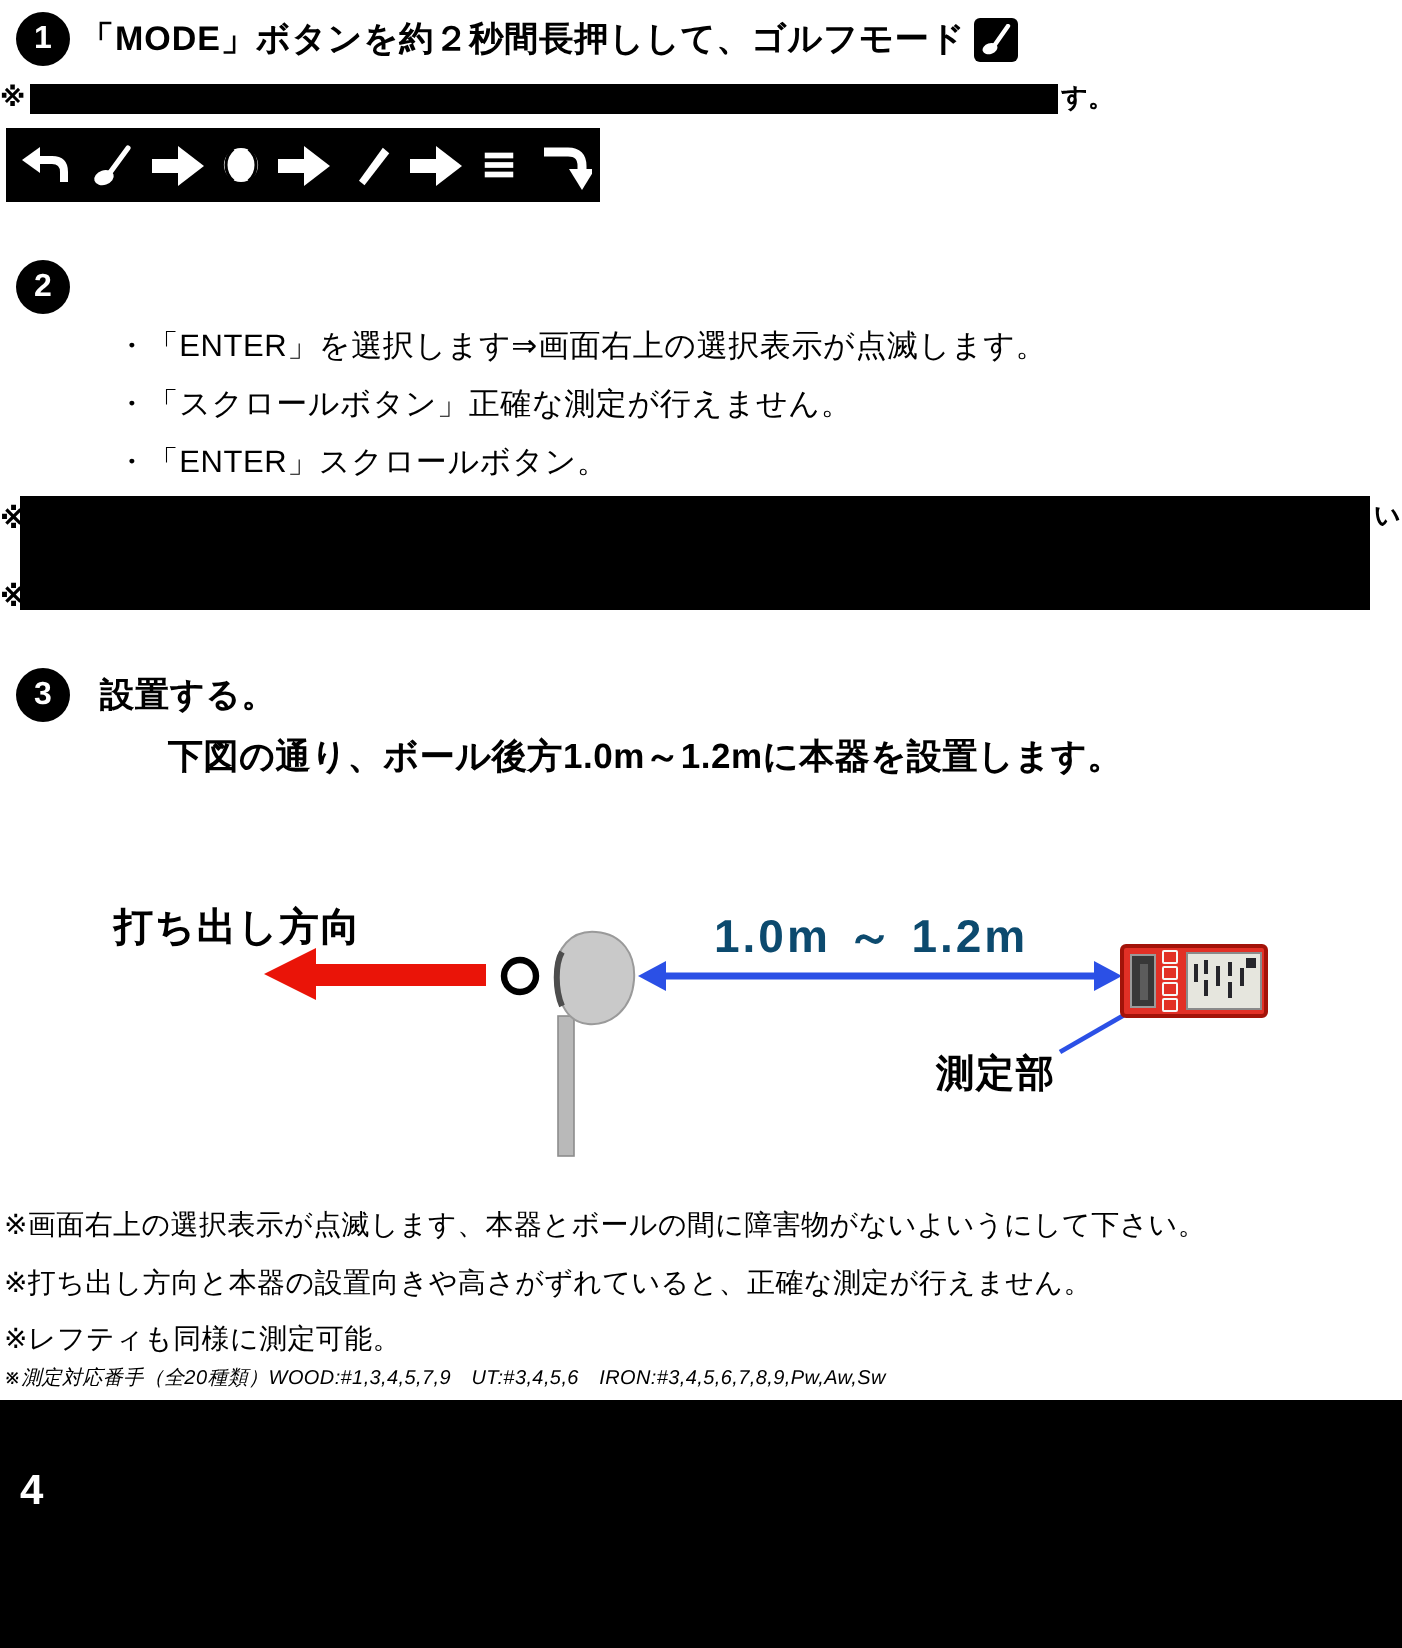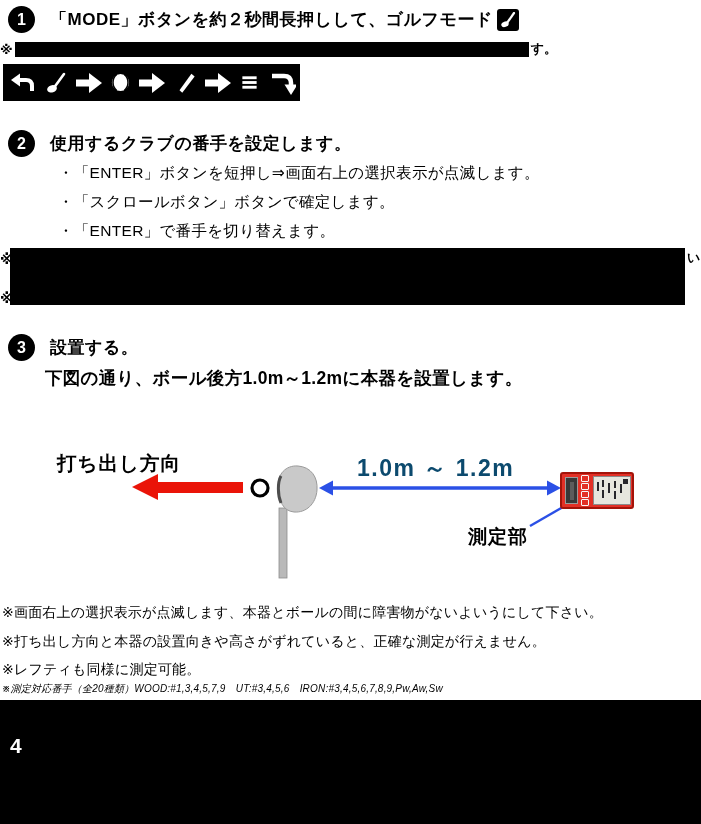--- a/index.html
+++ b/index.html
@@ -14,39 +14,39 @@
   
   .badge {
     width:27px; height:27px; background:#000; border-radius:50%;
     color:#fff; font-weight:bold; font-size:16px;
     display:flex; align-items:center; justify-content:center; flex:0 0 auto;
   }
   .step-row { display:flex; align-items:center; }
   .step-title { font-size:17px; font-weight:600; margin-left:15px; letter-spacing:.5px; }
 
   
-  .step1-line { display:flex; align-items:center; font-size:17px; font-weight:600; margin-left:15px; letter-spacing:.5px; }
+  .step1-line { display:flex; align-items:center; font-size:17px; font-weight:600; margin-left:5px; letter-spacing:.5px; }
   .golf-chip {
     width:22px; height:22px; background:#000; border-radius:3px;
     display:inline-flex; align-items:center; justify-content:center; margin:0 4px;
   }
 
   
   .note-line { display:flex; align-items:center; font-size:13px; font-weight:600; }
   .redact-bar { background:#000; height:15px; }
   .redact-block { background:#000; }
 
   
   .mode-banner {
     background:#000; display:flex; align-items:center; gap:9px; padding:0 7px;
   }
   .mode-banner .icon { display:inline-flex; align-items:center; justify-content:center; }
 
   .bullet { font-size:15.5px; font-weight:500; letter-spacing:.3px; }
-  .bold-instruction { font-size:17.5px; font-weight:bold; letter-spacing:.3px; }
+  .bold-instruction { font-size:17.5px; font-weight:bold; letter-spacing:.3px;margin-left:39px; }
 
   
   .diagram { position:absolute; left:0; top:420px; width:596px; height:185px; }
   .diag-label { position:absolute; font-weight:bold; }
   .direction-label { left:57px; top:30px; font-size:19.5px; letter-spacing:1px; }
   .distance-label { left:357px; top:33px; font-size:23px; color:#0c4a6e; letter-spacing:1.5px; }
   .sensor-label { left:468px; top:104px; font-size:19px; letter-spacing:1px;font-family:Liberation Serif, serif; }
 
   
   .device {
@@ -143,25 +143,24 @@
   <span class="icon">
     <svg width="28" height="28" viewBox="0 0 28 28">
       <path d="M4,7 H16 Q23,7 23,14 V16" stroke="#fff" stroke-width="4.5" fill="none"></path>
       <polygon points="23,26 16.5,15.5 29.5,15.5" fill="#fff"></polygon>
     </svg>
   </span>
 </div>
 
 <div class="abs step-row" style="left:8px; top:130px;">
   <div class="badge">2</div>
-  <div class="step-title">使用するクラブの番手を設定します。</div>
-</div>
-<div class="abs bullet" style="left:58px; top:163px;">・「ENTER」ボタンを短押し⇒画面右上の選択表示が点滅します。</div>
-<div class="abs bullet" style="left:58px; top:192px;">・「スクロールボタン」ボタンで確定します。</div>
-<div class="abs bullet" style="left:58px; top:221px;">・「ENTER」で番手を切り替えます。</div>
+</div>
+<div class="abs bullet" style="left:58px; top:163px;">・「ENTER」を選択します⇒画面右上の選択表示が点滅します。</div>
+<div class="abs bullet" style="left:58px; top:192px;">・「スクロールボタン」正確な測定が行えません。</div>
+<div class="abs bullet" style="left:58px; top:221px;">・「ENTER」スクロールボタン。</div>
 
 <span class="abs" style="left:0px; top:251px; font-size:14px; font-weight:600;">※</span>
 <span class="abs" style="left:0px; top:290px; font-size:14px; font-weight:600;">※</span>
 <div class="abs redact-block" style="left:10px; top:248px; width:675px; height:57px;"></div>
 <span class="abs" style="left:687px; top:249px; font-size:13px; font-weight:600;">い</span>
 
 <div class="abs step-row" style="left:8px; top:334px;">
   <div class="badge">3</div>
   <div class="step-title">設置する。</div>
 </div>

